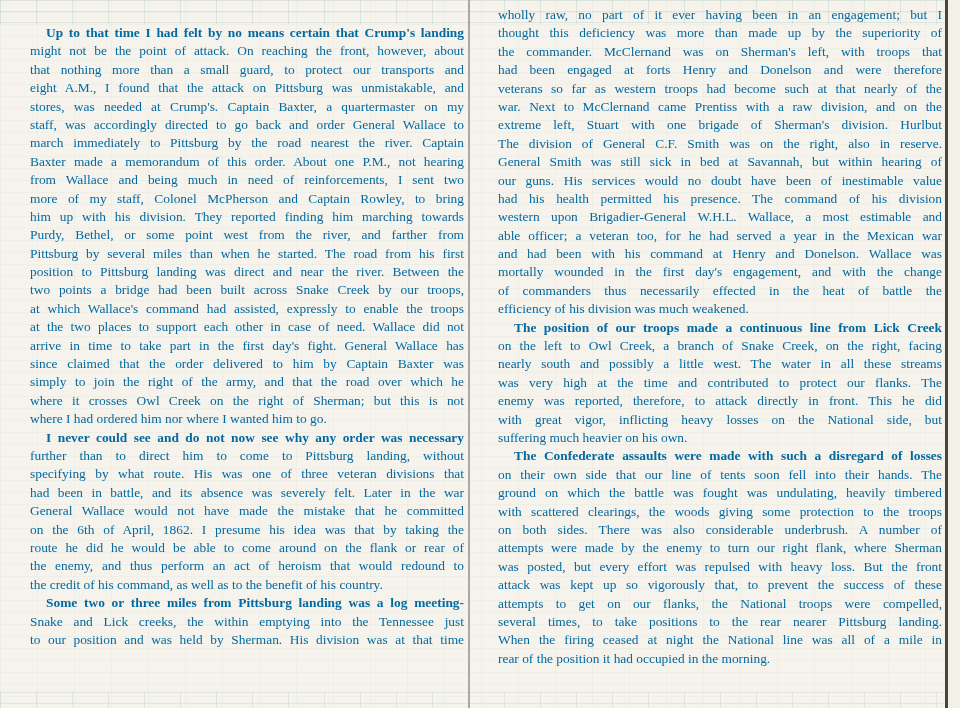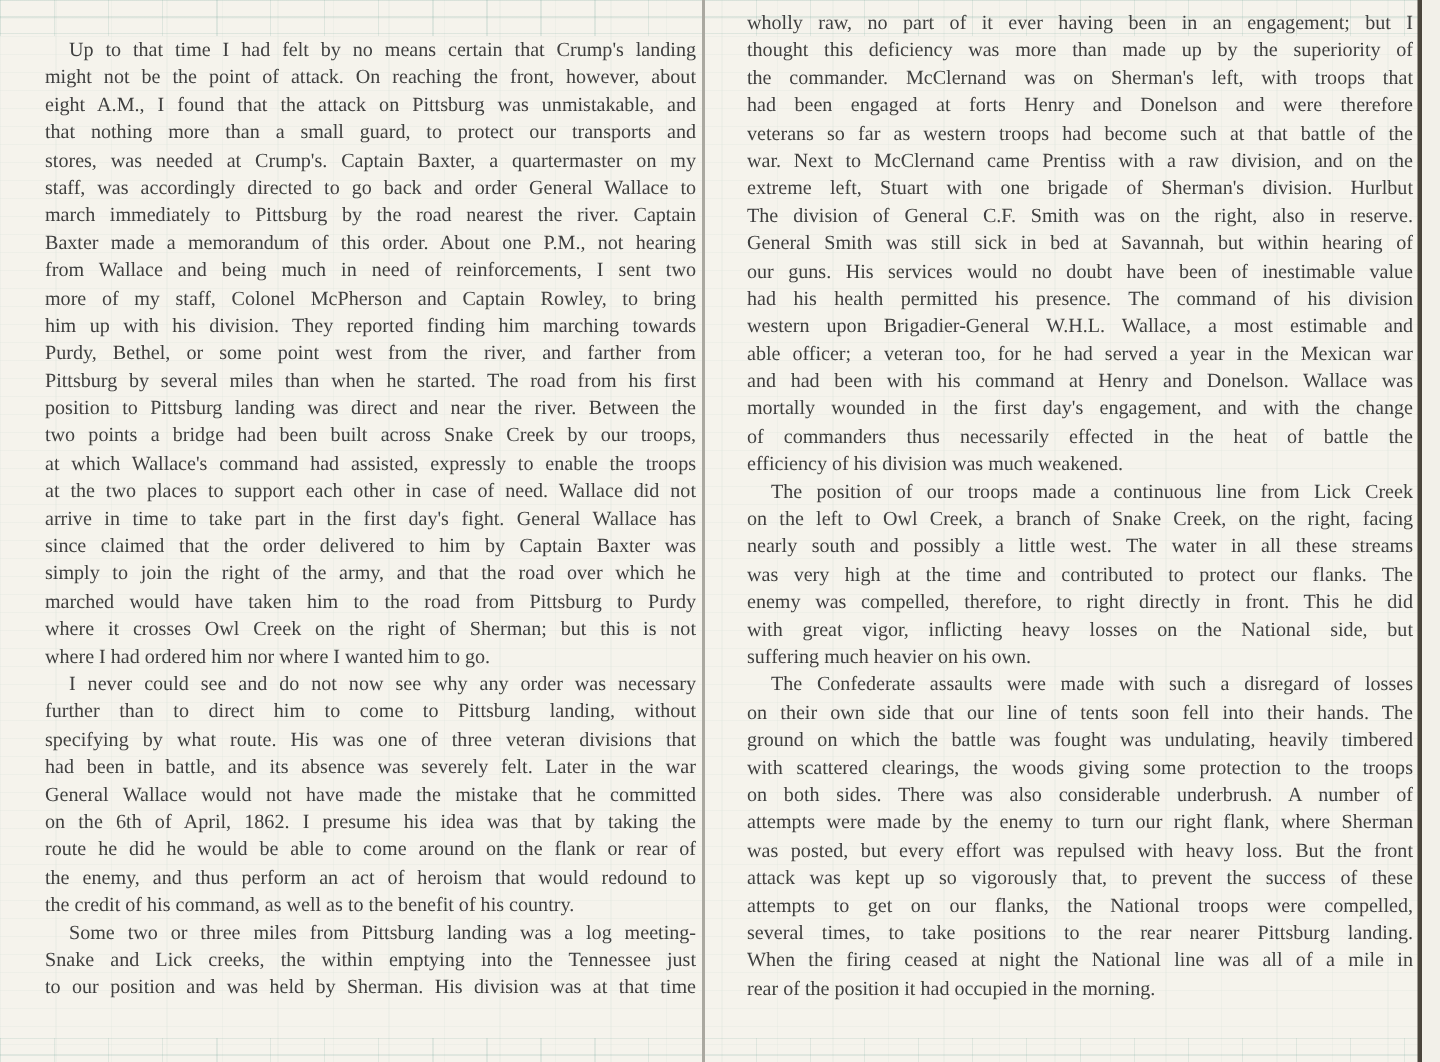--- a/index.html
+++ b/index.html
@@ -43,67 +43,66 @@
     width: 3px; height: 708px;
     background: #4a453c;
   }
   .edge-paper {
     position: absolute; left: 948px; top: 0;
     width: 12px; height: 708px;
     background: #f2f0e9;
   }
   .column {
     position: absolute;
-    color: #404040;
+    color: #0369a1;
     font-size: 13.4px;
   }
   .column.left  { left: 30px;  top: 24px; width: 434px; }
   .column.right { left: 498px; top: 6px;  width: 444px; }
   .paragraph { margin: 0; padding: 0; }
   .line {
     height: 18.4px;
     line-height: 18.4px;
     text-align: justify;
     text-align-last: justify;
     overflow: hidden;
   }
   .line.pend { text-align-last: left; }
-  .line.indent { text-indent: 16px; }
+  .line.indent { text-indent: 16px; font-weight: bold; }
 </style>
 </head>
 <body>
 
 <div class="grid-overlay"></div>
 <div class="grid-band-top"></div>
 <div class="grid-band-bottom"></div>
 
 <div id="page">
   <div class="column left" id="col-left">
       <div class="paragraph">
         <div class="line indent">Up to that time I had felt by no means certain that Crump's landing</div>
         <div class="line">might not be the point of attack. On reaching the front, however, about</div>
+        <div class="line">that nothing more than a small guard, to protect our transports and</div>
         <div class="line">eight A.M., I found that the attack on Pittsburg was unmistakable, and</div>
-        <div class="line">that nothing more than a small guard, to protect our transports and</div>
         <div class="line">stores, was needed at Crump's. Captain Baxter, a quartermaster on my</div>
         <div class="line">staff, was accordingly directed to go back and order General Wallace to</div>
         <div class="line">march immediately to Pittsburg by the road nearest the river. Captain</div>
         <div class="line">Baxter made a memorandum of this order. About one P.M., not hearing</div>
         <div class="line">from Wallace and being much in need of reinforcements, I sent two</div>
         <div class="line">more of my staff, Colonel McPherson and Captain Rowley, to bring</div>
         <div class="line">him up with his division. They reported finding him marching towards</div>
         <div class="line">Purdy, Bethel, or some point west from the river, and farther from</div>
         <div class="line">Pittsburg by several miles than when he started. The road from his first</div>
         <div class="line">position to Pittsburg landing was direct and near the river. Between the</div>
         <div class="line">two points a bridge had been built across Snake Creek by our troops,</div>
         <div class="line">at which Wallace's command had assisted, expressly to enable the troops</div>
         <div class="line">at the two places to support each other in case of need. Wallace did not</div>
         <div class="line">arrive in time to take part in the first day's fight. General Wallace has</div>
         <div class="line">since claimed that the order delivered to him by Captain Baxter was</div>
         <div class="line">simply to join the right of the army, and that the road over which he</div>
-        <div class="line">marched would have taken him to the road from Pittsburg to Purdy</div>
         <div class="line">where it crosses Owl Creek on the right of Sherman; but this is not</div>
         <div class="line pend">where I had ordered him nor where I wanted him to go.</div>
       </div>
       <div class="paragraph">
         <div class="line indent">I never could see and do not now see why any order was necessary</div>
         <div class="line">further than to direct him to come to Pittsburg landing, without</div>
         <div class="line">specifying by what route. His was one of three veteran divisions that</div>
         <div class="line">had been in battle, and its absence was severely felt. Later in the war</div>
         <div class="line">General Wallace would not have made the mistake that he committed</div>
         <div class="line">on the 6th of April, 1862. I presume his idea was that by taking the</div>
@@ -116,40 +115,40 @@
         <div class="line">Snake and Lick creeks, the within emptying into the Tennessee just</div>
         <div class="line">to our position and was held by Sherman. His division was at that time</div>
       </div>
     </div>
   <div class="column right" id="col-right">
       <div class="paragraph">
         <div class="line">wholly raw, no part of it ever having been in an engagement; but I</div>
         <div class="line">thought this deficiency was more than made up by the superiority of</div>
         <div class="line">the commander. McClernand was on Sherman's left, with troops that</div>
         <div class="line">had been engaged at forts Henry and Donelson and were therefore</div>
-        <div class="line">veterans so far as western troops had become such at that battle of the</div>
+        <div class="line">veterans so far as western troops had become such at that nearly of the</div>
         <div class="line">war. Next to McClernand came Prentiss with a raw division, and on the</div>
         <div class="line">extreme left, Stuart with one brigade of Sherman's division. Hurlbut</div>
         <div class="line">The division of General C.F. Smith was on the right, also in reserve.</div>
         <div class="line">General Smith was still sick in bed at Savannah, but within hearing of</div>
         <div class="line">our guns. His services would no doubt have been of inestimable value</div>
         <div class="line">had his health permitted his presence. The command of his division</div>
         <div class="line">western upon Brigadier-General W.H.L. Wallace, a most estimable and</div>
         <div class="line">able officer; a veteran too, for he had served a year in the Mexican war</div>
         <div class="line">and had been with his command at Henry and Donelson. Wallace was</div>
         <div class="line">mortally wounded in the first day's engagement, and with the change</div>
         <div class="line">of commanders thus necessarily effected in the heat of battle the</div>
         <div class="line pend">efficiency of his division was much weakened.</div>
       </div>
       <div class="paragraph">
         <div class="line indent">The position of our troops made a continuous line from Lick Creek</div>
         <div class="line">on the left to Owl Creek, a branch of Snake Creek, on the right, facing</div>
         <div class="line">nearly south and possibly a little west. The water in all these streams</div>
         <div class="line">was very high at the time and contributed to protect our flanks. The</div>
-        <div class="line">enemy was compelled, therefore, to right directly in front. This he did</div>
+        <div class="line">enemy was reported, therefore, to attack directly in front. This he did</div>
         <div class="line">with great vigor, inflicting heavy losses on the National side, but</div>
         <div class="line pend">suffering much heavier on his own.</div>
       </div>
       <div class="paragraph">
         <div class="line indent">The Confederate assaults were made with such a disregard of losses</div>
         <div class="line">on their own side that our line of tents soon fell into their hands. The</div>
         <div class="line">ground on which the battle was fought was undulating, heavily timbered</div>
         <div class="line">with scattered clearings, the woods giving some protection to the troops</div>
         <div class="line">on both sides. There was also considerable underbrush. A number of</div>
         <div class="line">attempts were made by the enemy to turn our right flank, where Sherman</div>

